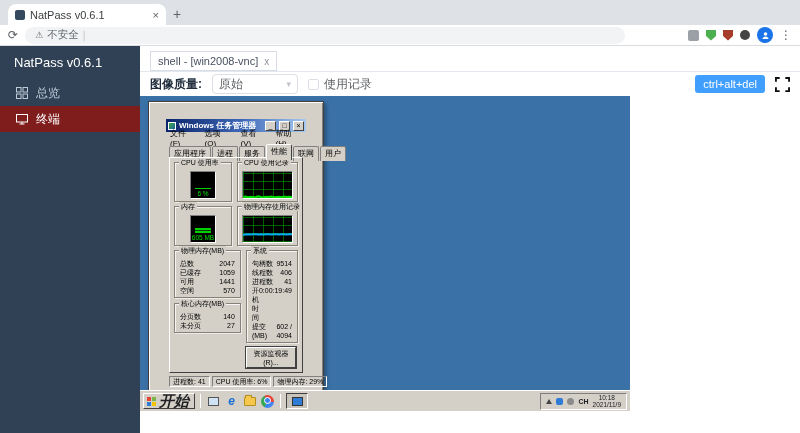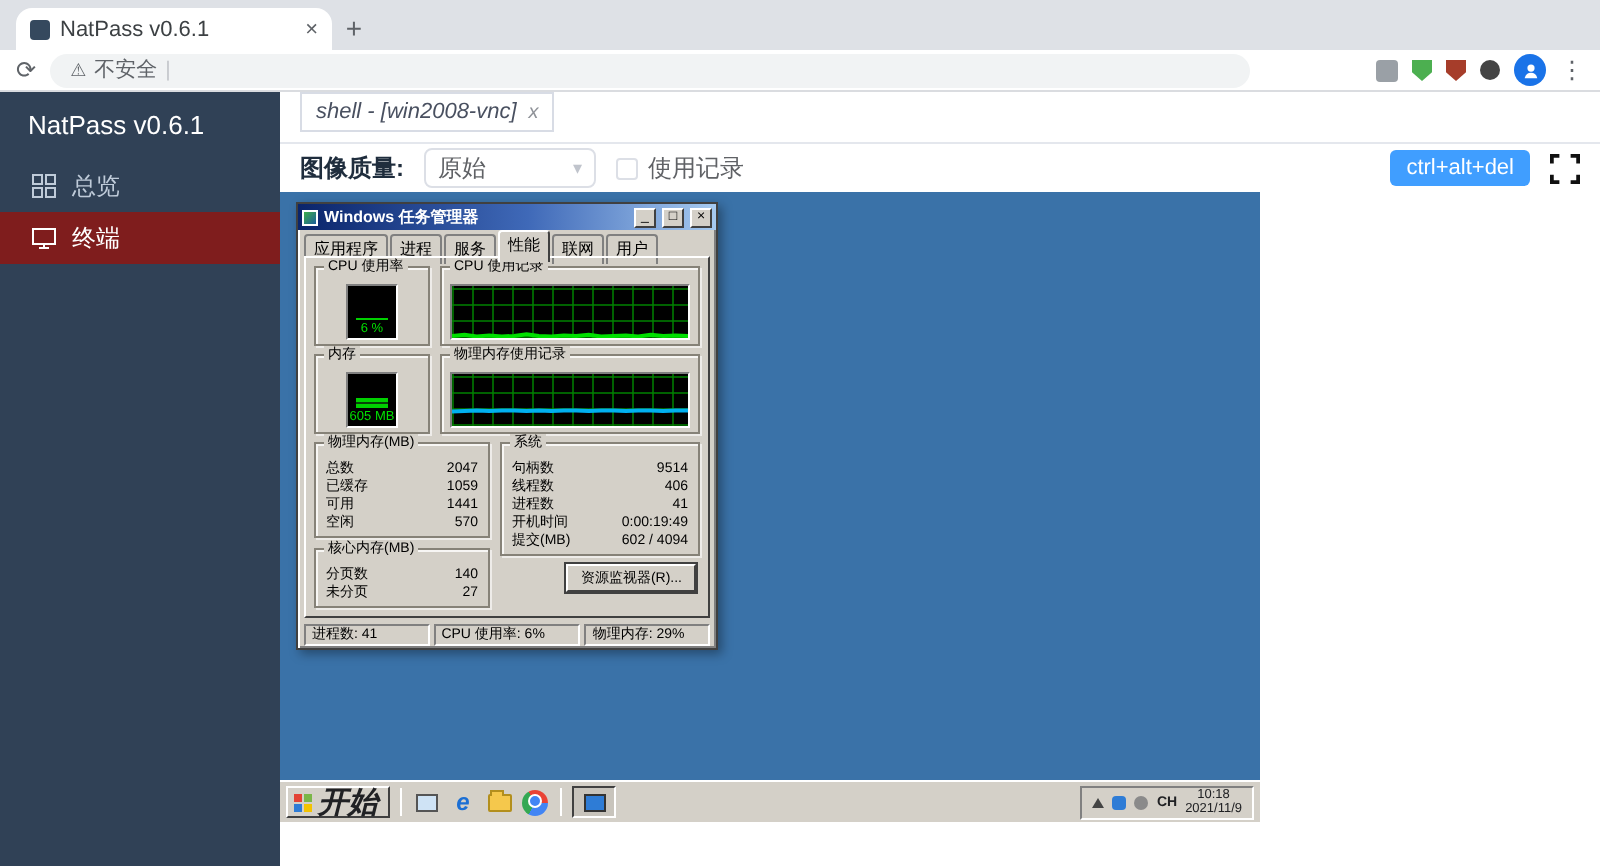--- a/index.html
+++ b/index.html
@@ -33,43 +33,43 @@
 
   
   .page{display:flex;height:387px;}
   .sidebar{width:140px;background:#304156;flex:0 0 auto;}
   .brand{height:34px;line-height:34px;padding-left:14px;color:#fff;font-size:13px;}
   .nav-item{height:26px;display:flex;align-items:center;gap:8px;padding-left:16px;font-size:12px;color:#bfcbd9;cursor:pointer;}
   .nav-item svg{width:12px;height:12px;stroke:currentColor;fill:none;stroke-width:1;}
   .nav-item.active{background:#7f1d1d;color:#fff;}
   .main{flex:1;display:flex;flex-direction:column;min-width:0;background:#fff;}
 
-  .tagbar{height:26px;border-bottom:1px solid #e4e7ed;display:flex;align-items:flex-start;padding:0 10px;font-style:italic;}
+  .tagbar{height:26px;border-bottom:1px solid #e4e7ed;display:flex;align-items:flex-end;padding:0 10px;}
   .shell-tab{display:inline-flex;align-items:center;gap:6px;height:20px;padding:0 7px;border:1px solid #d8dce5;background:#fff;font-size:11px;color:#495060;cursor:pointer;}
   .tag-close{font-size:10px;color:#909399;}
 
   .toolbar{height:24px;display:flex;align-items:center;gap:10px;padding:0 10px;font-size:12px;}
   .q-label{color:#1f2d3d;font-weight:700;}
   .select{display:flex;align-items:center;justify-content:space-between;width:86px;height:20px;border:1px solid #dcdfe6;border-radius:4px;padding:0 6px;color:#606266;cursor:pointer;background:#fff;}
   .caret{color:#c0c4cc;font-size:9px;}
   .chk{display:flex;align-items:center;gap:5px;color:#606266;cursor:pointer;}
   .chk .box{width:11px;height:11px;border:1px solid #dcdfe6;border-radius:2px;background:#fff;}
   .spacer{flex:1;}
   .stats{color:#606266;}
   .cad{background:#409eff;color:#fff;border:none;border-radius:3px;font-size:11px;padding:3px 8px;cursor:pointer;font-family:inherit;}
   .fs-icon{display:inline-flex;cursor:pointer;}
   .fs-icon svg{width:15px;height:15px;stroke:#111;stroke-width:2;fill:none;}
 
   .vnc-area{flex:1;position:relative;background:#fff;}
   .vnc-canvas{position:absolute;left:0;top:0;width:490px;height:315px;background:#3a72a8;overflow:hidden;cursor:default;}
 
   
-  .tm{position:absolute;left:8px;top:5px;width:211px;background:#d4d0c8;border:1px solid #404040;
+  .tm{position:absolute;left:8px;top:5px;width:176px;background:#d4d0c8;border:1px solid #404040;
       box-shadow:inset 1px 1px 0 #fff,inset -1px -1px 0 #808080,2px 2px 5px rgba(0,0,0,.35);
-      padding:0;font-size:8px;color:#000;}
+      padding:17px;font-size:8px;color:#000;}
   .tm-titlebar{height:13px;background:linear-gradient(90deg,#0a246a,#3f69b8 55%,#a6caf0);display:flex;align-items:center;gap:3px;padding:0 2px;}
   .tm-appicon{width:8px;height:8px;background:linear-gradient(135deg,#3fae49,#1c5e9a);border:1px solid #fff;}
   .tm-title{color:#fff;font-weight:700;font-size:8px;flex:1;white-space:nowrap;overflow:hidden;}
   .tbtn{width:11px;height:10px;background:#d4d0c8;border:1px solid;border-color:#fff #404040 #404040 #fff;font-size:7px;line-height:8px;text-align:center;cursor:pointer;}
   .tm-menubar{height:12px;display:flex;gap:9px;align-items:center;padding:0 4px;}
   .tm-menu-item{cursor:pointer;}
   .tm-tabs{display:flex;align-items:flex-start;height:14px;padding:2px 3px 0;}
   .tm-tab{padding:1px 4px 2px;font-size:8px;border:1px solid #808080;border-bottom:none;border-radius:2px 2px 0 0;background:#d4d0c8;margin-right:1px;cursor:pointer;white-space:nowrap;}
   .tm-tab.active{border-color:#fff #404040 transparent #fff;position:relative;z-index:2;padding-bottom:3px;margin-top:-2px;}
   .tm-panel{border:1px solid;border-color:#fff #404040 #404040 #fff;margin:0 3px;padding:4px;position:relative;top:-1px;}
@@ -216,20 +216,26 @@
         <div class="vnc-canvas">
 
           <div class="tm">
             <div class="tm-titlebar">
               <span class="tm-appicon"></span>
               <span class="tm-title">Windows 任务管理器</span>
               <span class="tbtn">_</span>
               <span class="tbtn">□</span>
               <span class="tbtn">×</span>
             </div>
+            <div class="tm-menubar">
+              <span class="tm-menu-item">文件(F)</span>
+              <span class="tm-menu-item">选项(O)</span>
+              <span class="tm-menu-item">查看(V)</span>
+              <span class="tm-menu-item">帮助(H)</span>
+            </div>
             <div class="tm-tabs">
               <span class="tm-tab">应用程序</span>
               <span class="tm-tab">进程</span>
               <span class="tm-tab">服务</span>
               <span class="tm-tab active">性能</span>
               <span class="tm-tab">联网</span>
               <span class="tm-tab">用户</span>
             </div>
             <div class="tm-panel">
 

